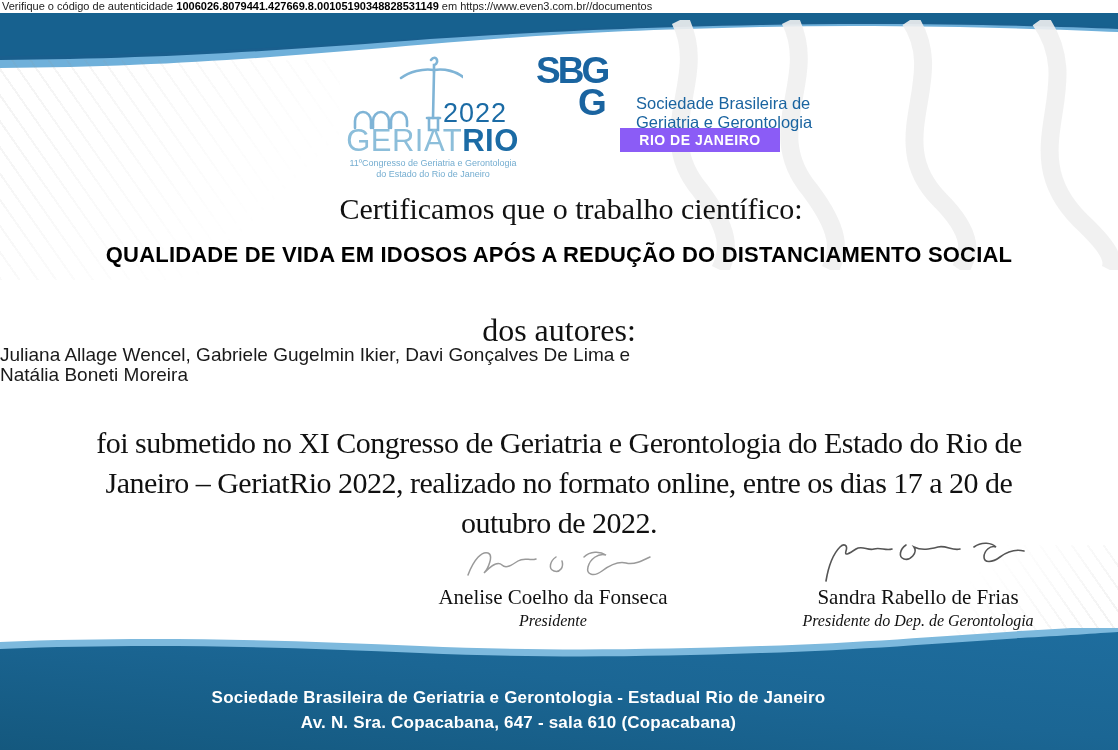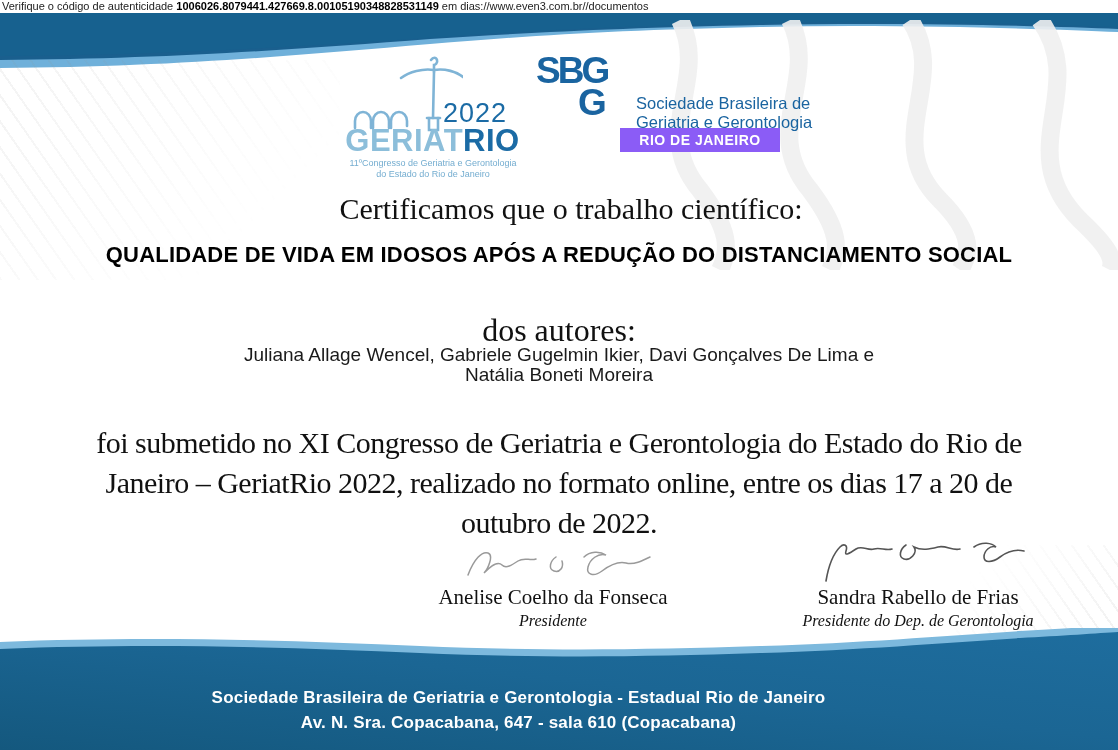--- a/index.html
+++ b/index.html
@@ -23,40 +23,40 @@
   .stripes-br{left:950px;top:545px;width:168px;height:100px;
      background:repeating-linear-gradient(55deg,rgba(150,150,150,0.12) 0 2px,rgba(0,0,0,0) 2px 13px);
      -webkit-mask-image:linear-gradient(315deg,#000 10%,transparent 80%);
      mask-image:linear-gradient(315deg,#000 10%,transparent 80%);}
 
   
   .geriatrio{left:335px;top:52px;width:195px;height:112px;}
   .gr-year{left:108px;top:46px;font-size:27px;color:#1b6ba5;letter-spacing:1px;
            font-family:"Liberation Sans",sans-serif;}
   .gr-name{left:0;top:72px;width:195px;text-align:center;font-size:31px;letter-spacing:0.5px;line-height:33px;}
-  .gr-name .lt{color:#8cbeda;font-weight:700;}
+  .gr-name .lt{color:#8cbeda;font-weight:400;}
   .gr-name .bd{color:#1b6ba5;font-weight:700;}
   .gr-tag{left:-14px;top:106px;width:224px;text-align:center;font-size:9px;line-height:11px;color:#74add0;}
 
   
   .sbgg{left:532px;top:58px;width:260px;height:100px;}
   .sb-mono-top{left:4px;top:-8px;font-size:37px;font-weight:900;color:#1a64a0;letter-spacing:-3px;
                font-family:"Liberation Sans",sans-serif;}
   .sb-mono-bot{left:46px;top:24px;font-size:37px;font-weight:900;color:#1a64a0;}
   .sb-text{left:80px;top:36px;font-size:16.5px;font-weight:400;color:#1a64a0;line-height:19px;white-space:nowrap;margin-left:24px;}
   .sb-banner{left:88px;top:70px;width:160px;height:24px;background:#8b5cf6;color:#fff;
              font-size:14px;font-weight:700;text-align:center;line-height:24px;letter-spacing:0.5px;}
 
   
   .serif{font-family:"Liberation Serif",serif;}
   .intro{left:0;top:192px;width:1118px;text-align:center;font-size:30px;color:#111;margin-left:12px;}
   .work-title{left:0;top:242px;width:1118px;text-align:center;font-size:22px;font-weight:700;color:#000;
               letter-spacing:0.2px;}
   .authors-label{left:0;top:312px;width:1118px;text-align:center;font-size:32px;color:#111;}
-  .authors{left:0;top:345px;width:1118px;text-align:center;font-size:19px;color:#1a1a1a;line-height:20px;}
+  .authors{left:0;top:345px;width:1118px;font-size:19px;color:#1a1a1a;line-height:20px;}
   .body-text{left:0;top:423px;width:1118px;text-align:center;font-size:30px;color:#111;line-height:40px;
              letter-spacing:-0.5px;}
 
   
   .sig-col{top:535px;height:100px;text-align:center;}
   .sig-col .name{font-family:"Liberation Serif",serif;font-size:21px;color:#111;margin-top:2px;}
   .sig-col .role{font-family:"Liberation Serif",serif;font-style:italic;font-size:16px;color:#111;margin-top:2px;}
   .sig1{left:55px;width:310px;}
   .sig2{left:403px;width:300px;}
   .sig3{left:753px;width:330px;}
@@ -66,21 +66,21 @@
   .footer-text{left:0;width:1037px;text-align:center;color:#fff;font-weight:700;}
   .ft1{top:688px;font-size:17px;letter-spacing:0.2px;}
   .ft2{top:713px;font-size:17px;letter-spacing:0.2px;}
 </style>
 </head>
 <body>
 
 <div class="page">
 
   <div class="abs verify-bar">
-    <span>Verifique o código de autenticidade </span><span class="code">1006026.8079441.427669.8.00105190348828531149</span><span> em dias://www.even3.com.br//documentos</span>
+    <span>Verifique o código de autenticidade </span><span class="code">1006026.8079441.427669.8.00105190348828531149</span><span> em https://www.even3.com.br//documentos</span>
   </div>
 
   <svg class="abs deco-svg" style="left:0;top:13px;" width="1118" height="80" viewBox="0 0 1118 80">
     <path d="M0,0 H1118 V19 C1050,16 900,11 760,14 C620,17 540,22 430,31 C300,42 170,54 0,55 Z" fill="#6fb0da"></path>
     <path d="M0,0 H1118 V16 C1050,13 900,9 760,12 C620,15 540,19 430,26 C300,36 170,46 0,47 Z" fill="#1a5f8e"></path>
     <path d="M0,0 H1118 V14 C1000,10 880,7 760,10 C640,13 560,16 470,22 C340,31 180,42 0,43 Z" fill="#17618f"></path>
   </svg>
 
   <svg class="abs deco-svg" style="left:620px;top:20px;" width="498" height="250" viewBox="0 0 498 250">
     <g fill="none" stroke="#f0f0f0" stroke-width="18" opacity="0.9">

